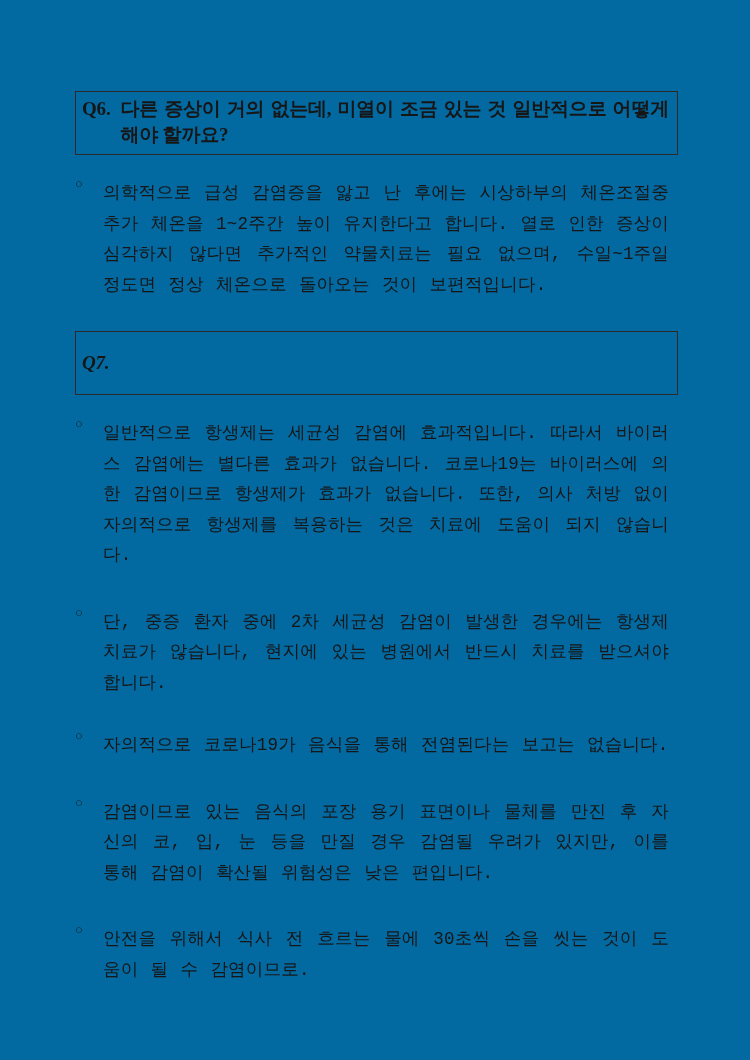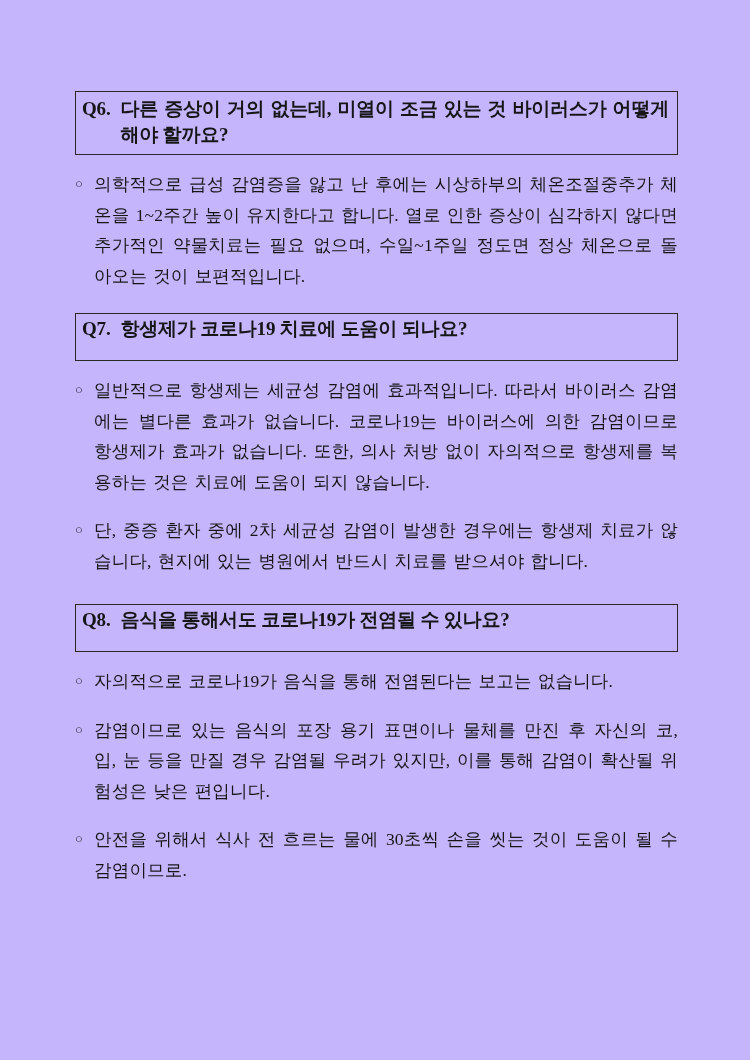--- a/index.html
+++ b/index.html
@@ -4,21 +4,21 @@
 <style>
   html, body {
     margin: 0;
     padding: 0;
     background: #ffffff;
   }
   .page {
     position: relative;
     width: 750px;
     height: 1060px;
-    background: #c4b5fd;
+    background: #0369a1;
     overflow: hidden;
     font-family: "Liberation Serif", "DejaVu Serif", serif;
     color: #161616;
   }
   .content {
     position: absolute;
     left: 75px;
     top: 0;
     width: 603px;
   }
@@ -29,77 +29,73 @@
     align-items: flex-start;
     gap: 10px;
     padding: 4px 8px 6px 6px;
     font-weight: bold;
     font-size: 19px;
     line-height: 26px;
     letter-spacing: -0.2px;
   }
   .qbox .qnum { flex: 0 0 auto; white-space: nowrap; }
   .qbox .qtext { flex: 1 1 auto; text-align: justify; }
-  .qbox.single { padding-top: 2px; padding-bottom: 18px; }
+  .qbox.single { padding-top: 18px; padding-bottom: 18px; font-style: italic; }
   .qbox.q6 { margin-top: 91px; }
   .qbox.q7 { margin-top: 22px; }
   .qbox.q8 { margin-top: 28px; }
   .answer {
     display: flex;
     margin-top: 18px;
   }
   .answer.first { margin-top: 14px; }
   .answer .bullet {
     flex: 0 0 19px;
     font-size: 13px;
     line-height: 30.5px;
     color: #161616;
   }
   .answer .atext {
-    margin: 0;
+    margin: 9px;
     flex: 1 1 auto;
     font-size: 17.5px;
     line-height: 30.5px;
     letter-spacing: 0.2px;
     word-spacing: 1.5px;
     text-align: justify;
+    font-family: Liberation Mono, monospace;
   }
 </style>
 </head>
 <body>
 
 <div class="page">
   <div class="content">
 
     <div class="qbox q6">
       <span class="qnum">Q6.</span>
-      <span class="qtext">다른 증상이 거의 없는데, 미열이 조금 있는 것 바이러스가 어떻게 해야 할까요?</span>
+      <span class="qtext">다른 증상이 거의 없는데, 미열이 조금 있는 것 일반적으로 어떻게 해야 할까요?</span>
     </div>
     <div class="answer first">
       <span class="bullet">○</span>
       <p class="atext">의학적으로 급성 감염증을 앓고 난 후에는 시상하부의 체온조절중추가 체온을 1~2주간 높이 유지한다고 합니다. 열로 인한 증상이 심각하지 않다면 추가적인 약물치료는 필요 없으며, 수일~1주일 정도면 정상 체온으로 돌아오는 것이 보편적입니다.</p>
     </div>
 
     <div class="qbox single q7">
       <span class="qnum">Q7.</span>
-      <span class="qtext">항생제가 코로나19 치료에 도움이 되나요?</span>
     </div>
     <div class="answer first">
       <span class="bullet">○</span>
       <p class="atext">일반적으로 항생제는 세균성 감염에 효과적입니다. 따라서 바이러스 감염에는 별다른 효과가 없습니다. 코로나19는 바이러스에 의한 감염이므로 항생제가 효과가 없습니다. 또한, 의사 처방 없이 자의적으로 항생제를 복용하는 것은 치료에 도움이 되지 않습니다.</p>
     </div>
     <div class="answer">
       <span class="bullet">○</span>
       <p class="atext">단, 중증 환자 중에 2차 세균성 감염이 발생한 경우에는 항생제 치료가 않습니다, 현지에 있는 병원에서 반드시 치료를 받으셔야 합니다.</p>
     </div>
 
-    <div class="qbox single q8">
-      <span class="qnum">Q8.</span>
-      <span class="qtext">음식을 통해서도 코로나19가 전염될 수 있나요?</span>
-    </div>
     <div class="answer first">
       <span class="bullet">○</span>
       <p class="atext">자의적으로 코로나19가 음식을 통해 전염된다는 보고는 없습니다.</p>
     </div>
     <div class="answer">
       <span class="bullet">○</span>
       <p class="atext">감염이므로 있는 음식의 포장 용기 표면이나 물체를 만진 후 자신의 코, 입, 눈 등을 만질 경우 감염될 우려가 있지만, 이를 통해 감염이 확산될 위험성은 낮은 편입니다.</p>
     </div>
     <div class="answer">
       <span class="bullet">○</span>

